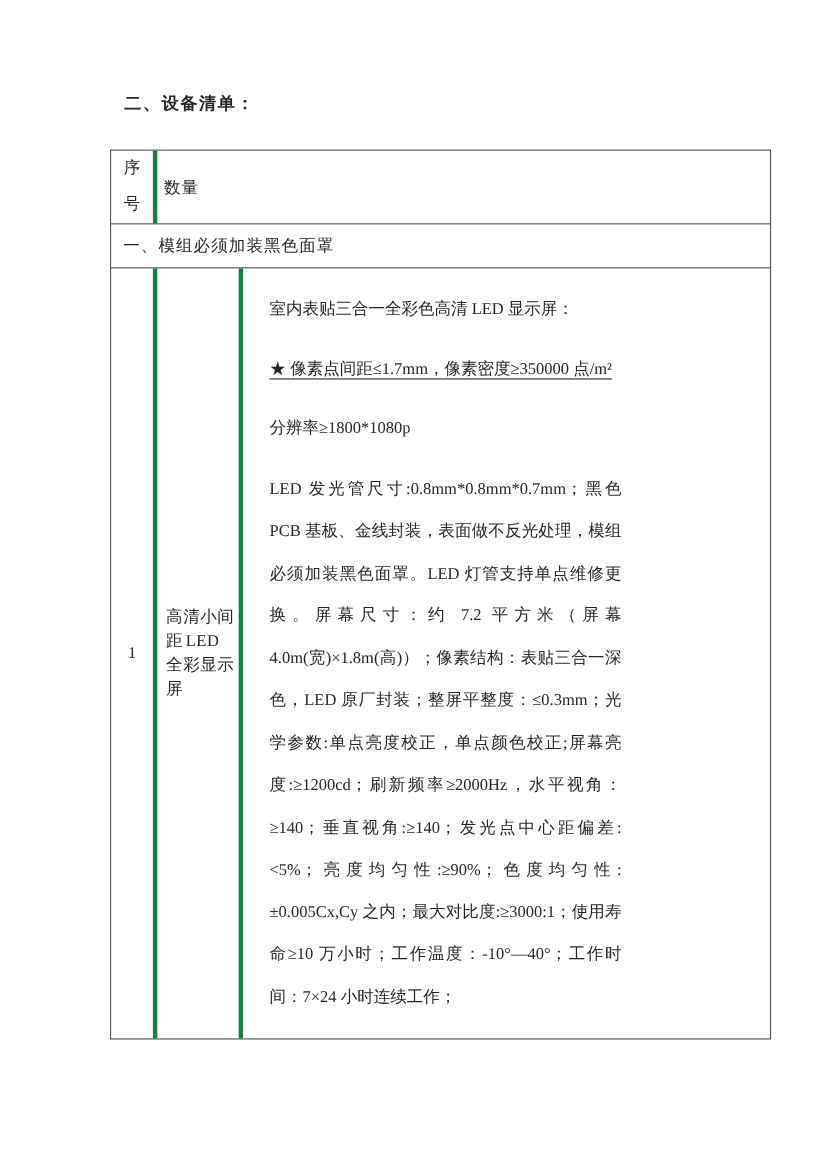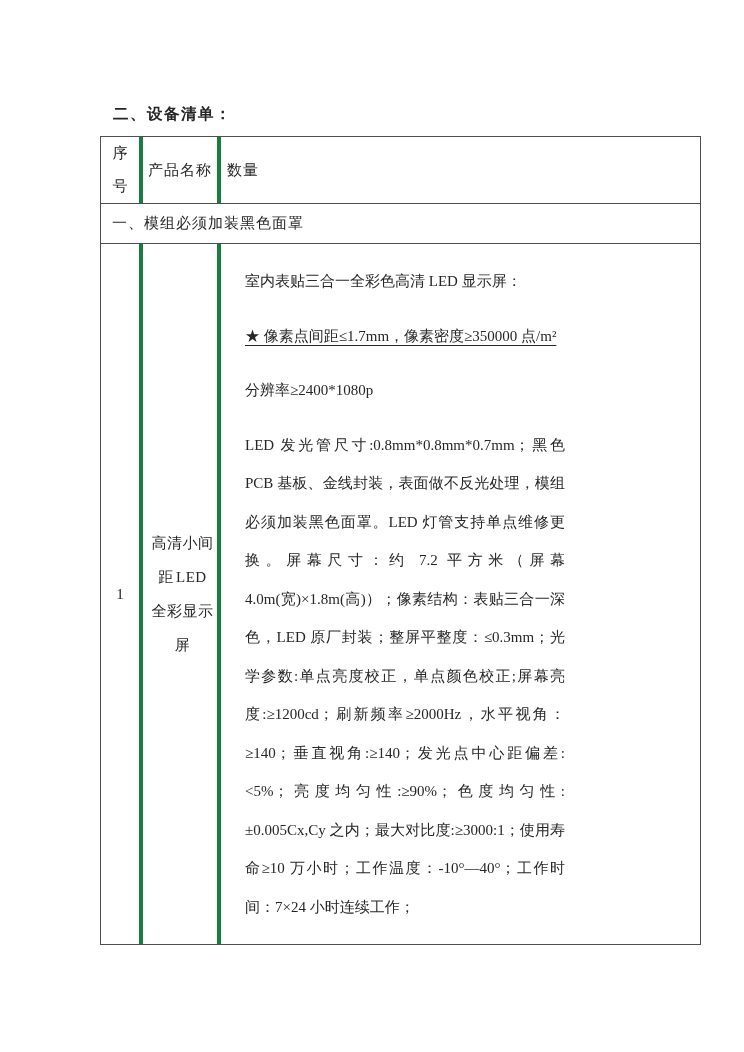--- a/index.html
+++ b/index.html
@@ -12,21 +12,21 @@
     width: 744px;
     height: 1052px;
     background: #ffffff;
     font-family: "Liberation Serif", "DejaVu Serif", serif;
     color: #262626;
     overflow: hidden;
   }
   .doc-title {
     position: absolute;
     left: 113px;
-    top: 104px;
+    top: 84px;
     font-size: 15.5px;
     font-weight: bold;
     letter-spacing: 1.5px;
     white-space: nowrap;
   }
   .tbl {
     position: absolute;
     left: 100px;
     top: 136px;
     width: 601px;
@@ -65,24 +65,23 @@
   .h-spec    { width: 419px; align-items: center; padding-left: 8px; letter-spacing: 1px; }
   .h-qty     { flex: 1;      align-items: center; padding-left: 6px; letter-spacing: 1px; }
 
   
   .d-serial  { width: 42px;  align-items: center; justify-content: center; }
   .d-product {
     width: 78px;
     align-items: center;
     padding-left: 8px;
     padding-right: 3px;
-    line-height: 34px;
+    line-height: 22px;
     word-spacing: -2px;
     letter-spacing: 0.5px;
-    text-align: center;
   }
   .d-spec {
     width: 365px;
     display: block;
     padding: 2px 5px 0 8px;
     line-height: 38.5px;
     text-align: justify;
     text-justify: inter-character;
   }
   .d-qty { flex: 1; align-items: center; padding-left: 7px; }
@@ -99,41 +98,38 @@
 <div id="page">
 
   <div class="doc-title">二、设备清单：</div>
 
   <div class="tbl">
 
     <div class="row row-header">
       <div class="cell h-serial">
         <span>序号</span>
       </div>
-      <div class="cell h-product">
-        <span>产品名称</span>
-      </div>
       <div class="cell h-qty">
         <span>数量</span>
       </div>
     </div>
 
     <div class="row row-section">
       <span>一、模组必须加装黑色面罩</span>
     </div>
 
     <div class="row row-data">
       <div class="cell d-serial">
         <span>1</span>
       </div>
       <div class="cell d-product">
         <span>高清小间距 LED 全彩显示屏</span>
       </div>
       <div class="cell d-spec">
         <p>室内表贴三合一全彩色高清 LED 显示屏：</p>
         <p class="starred">★ 像素点间距≤1.7mm，像素密度≥350000 点/m²</p>
-        <p>分辨率≥2400*1080p</p>
+        <p>分辨率≥1800*1080p</p>
         <p>LED 发光管尺寸:0.8mm*0.8mm*0.7mm；黑色 PCB 基板、金线封装，表面做不反光处理，模组必须加装黑色面罩。LED 灯管支持单点维修更换。屏幕尺寸：约 7.2 平方米（屏幕 4.0m(宽)×1.8m(高)）；像素结构：表贴三合一深色，LED 原厂封装；整屏平整度：≤0.3mm；光学参数:单点亮度校正，单点颜色校正;屏幕亮度:≥1200cd；刷新频率≥2000Hz，水平视角：≥140；垂直视角:≥140；发光点中心距偏差:&lt;5%；亮度均匀性:≥90%；色度均匀性:±0.005Cx,Cy 之内；最大对比度:≥3000:1；使用寿命≥10 万小时；工作温度：-10°—40°；工作时间：7×24 小时连续工作；</p>
       </div>
     </div>
 
   </div>
 </div>
 
 </body></html>

